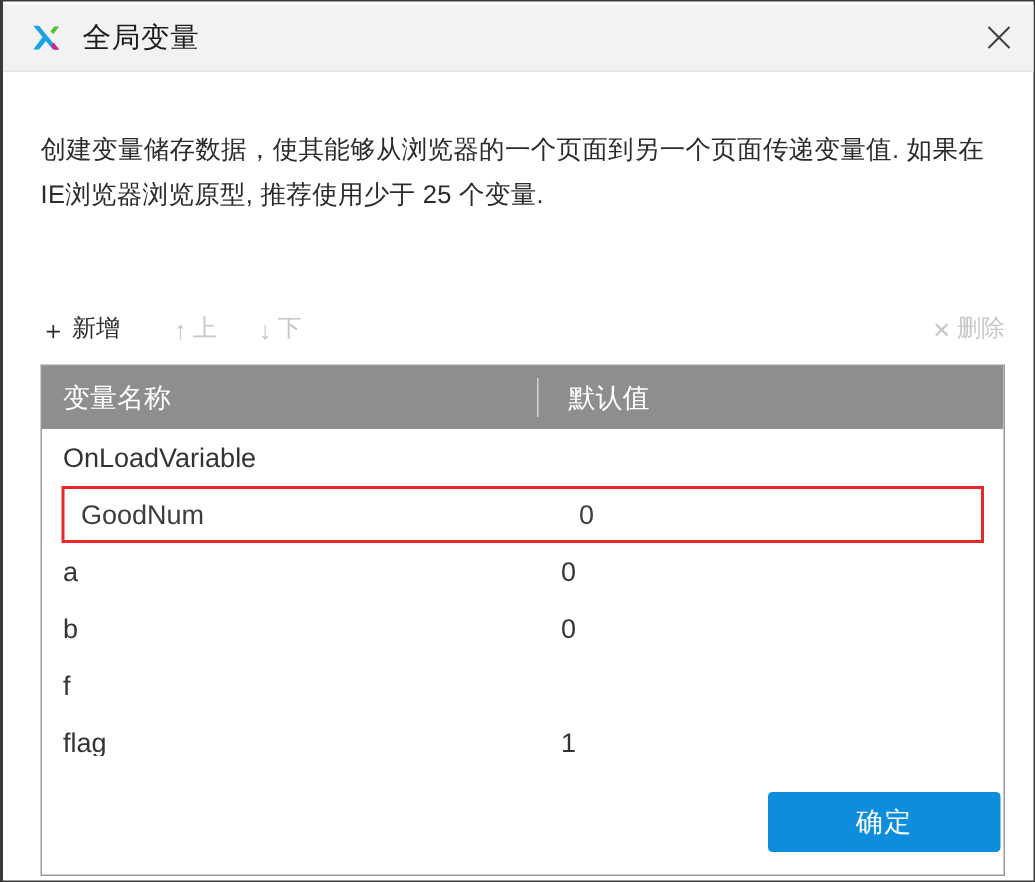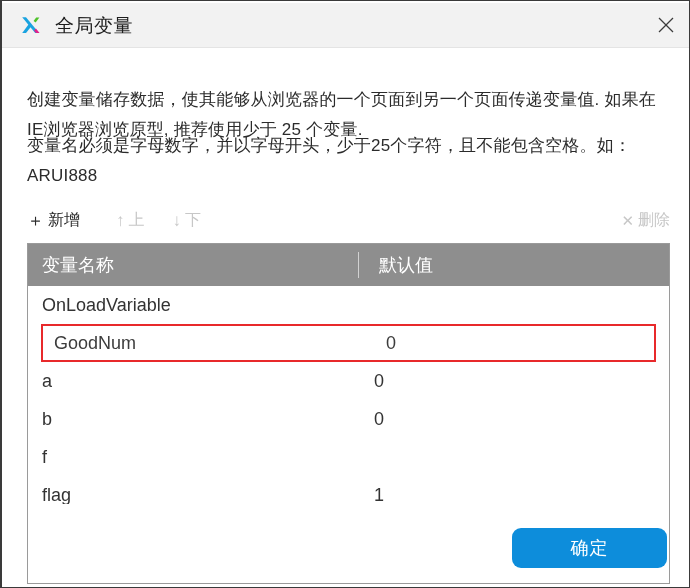--- a/index.html
+++ b/index.html
@@ -197,21 +197,21 @@
   }
   #confirm-button {
     position: absolute;
     right: 22px;
     top: 19px;
     width: 155px;
     height: 40px;
     background: #0d8ddb;
     color: #ffffff;
     border: none;
-    border-radius: 9px;
+    border-radius: 3px;
     font-family: "Liberation Sans", "DejaVu Sans", sans-serif;
     font-size: 18px;
     letter-spacing: 1px;
     cursor: pointer;
     padding: 0;
   }
 </style>
 </head>
 <body>
 
@@ -227,21 +227,20 @@
     <div id="dialog-title">全局变量</div>
     <div id="close-button">
       <svg width="20" height="20" viewBox="0 0 20 20">
         <line x1="3" y1="3" x2="17" y2="17" stroke="#3c3c3c" stroke-width="1.3"></line>
         <line x1="17" y1="3" x2="3" y2="17" stroke="#3c3c3c" stroke-width="1.3"></line>
       </svg>
     </div>
   </div>
 
   <div class="desc" id="desc-1">创建变量储存数据，使其能够从浏览器的一个页面到另一个页面传递变量值. 如果在IE浏览器浏览原型, 推荐使用少于 25 个变量.</div>
-  <div class="desc" id="desc-2">变量名必须是字母数字，并以字母开头，少于25个字符，且不能包含空格。如：ARUI888</div>
 
   <div id="toolbar">
     <div class="tool-btn enabled" id="btn-add">
       <span class="tool-glyph">＋</span>
       <span>新增</span>
     </div>
     <div class="tool-btn disabled" id="btn-up">
       <span class="tool-glyph">↑</span>
       <span>上</span>
     </div>

